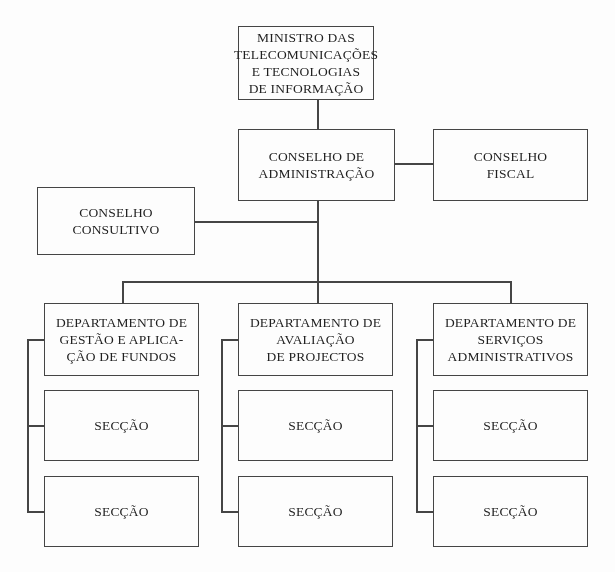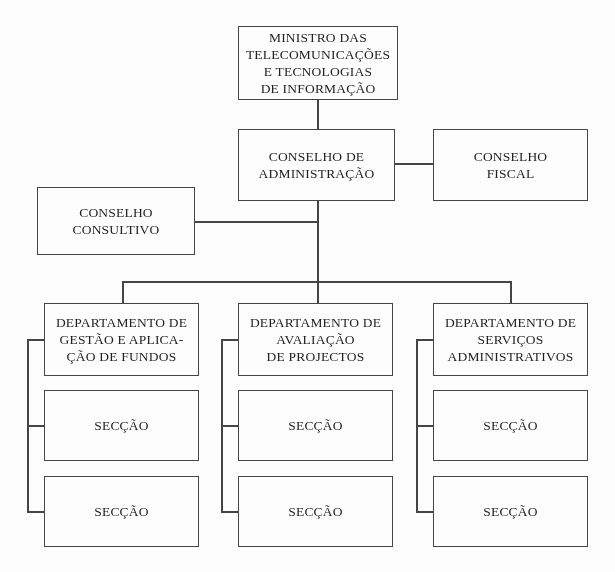--- a/index.html
+++ b/index.html
@@ -60,21 +60,21 @@
   <div class="hline" style="left:221px; top:339px; width:17px;"></div>
   <div class="vline" style="left:221px; top:339px; height:174px;"></div>
   <div class="hline" style="left:221px; top:425px; width:17px;"></div>
   <div class="hline" style="left:221px; top:511px; width:17px;"></div>
 
   <div class="hline" style="left:416px; top:339px; width:17px;"></div>
   <div class="vline" style="left:416px; top:339px; height:174px;"></div>
   <div class="hline" style="left:416px; top:425px; width:17px;"></div>
   <div class="hline" style="left:416px; top:511px; width:17px;"></div>
 
-  <div class="node" style="left:238px; top:26px; width:160px; height:74px;">MINISTRO DAS
+  <div class="node" style="left:238px; top:26px; width:136px; height:74px;">MINISTRO DAS
 TELECOMUNICAÇÕES
 E TECNOLOGIAS
 DE INFORMAÇÃO</div>
 
   <div class="node" style="left:238px; top:129px; width:157px; height:72px;">CONSELHO DE
 ADMINISTRAÇÃO</div>
 
   <div class="node" style="left:433px; top:129px; width:155px; height:72px;">CONSELHO
 FISCAL</div>
 

